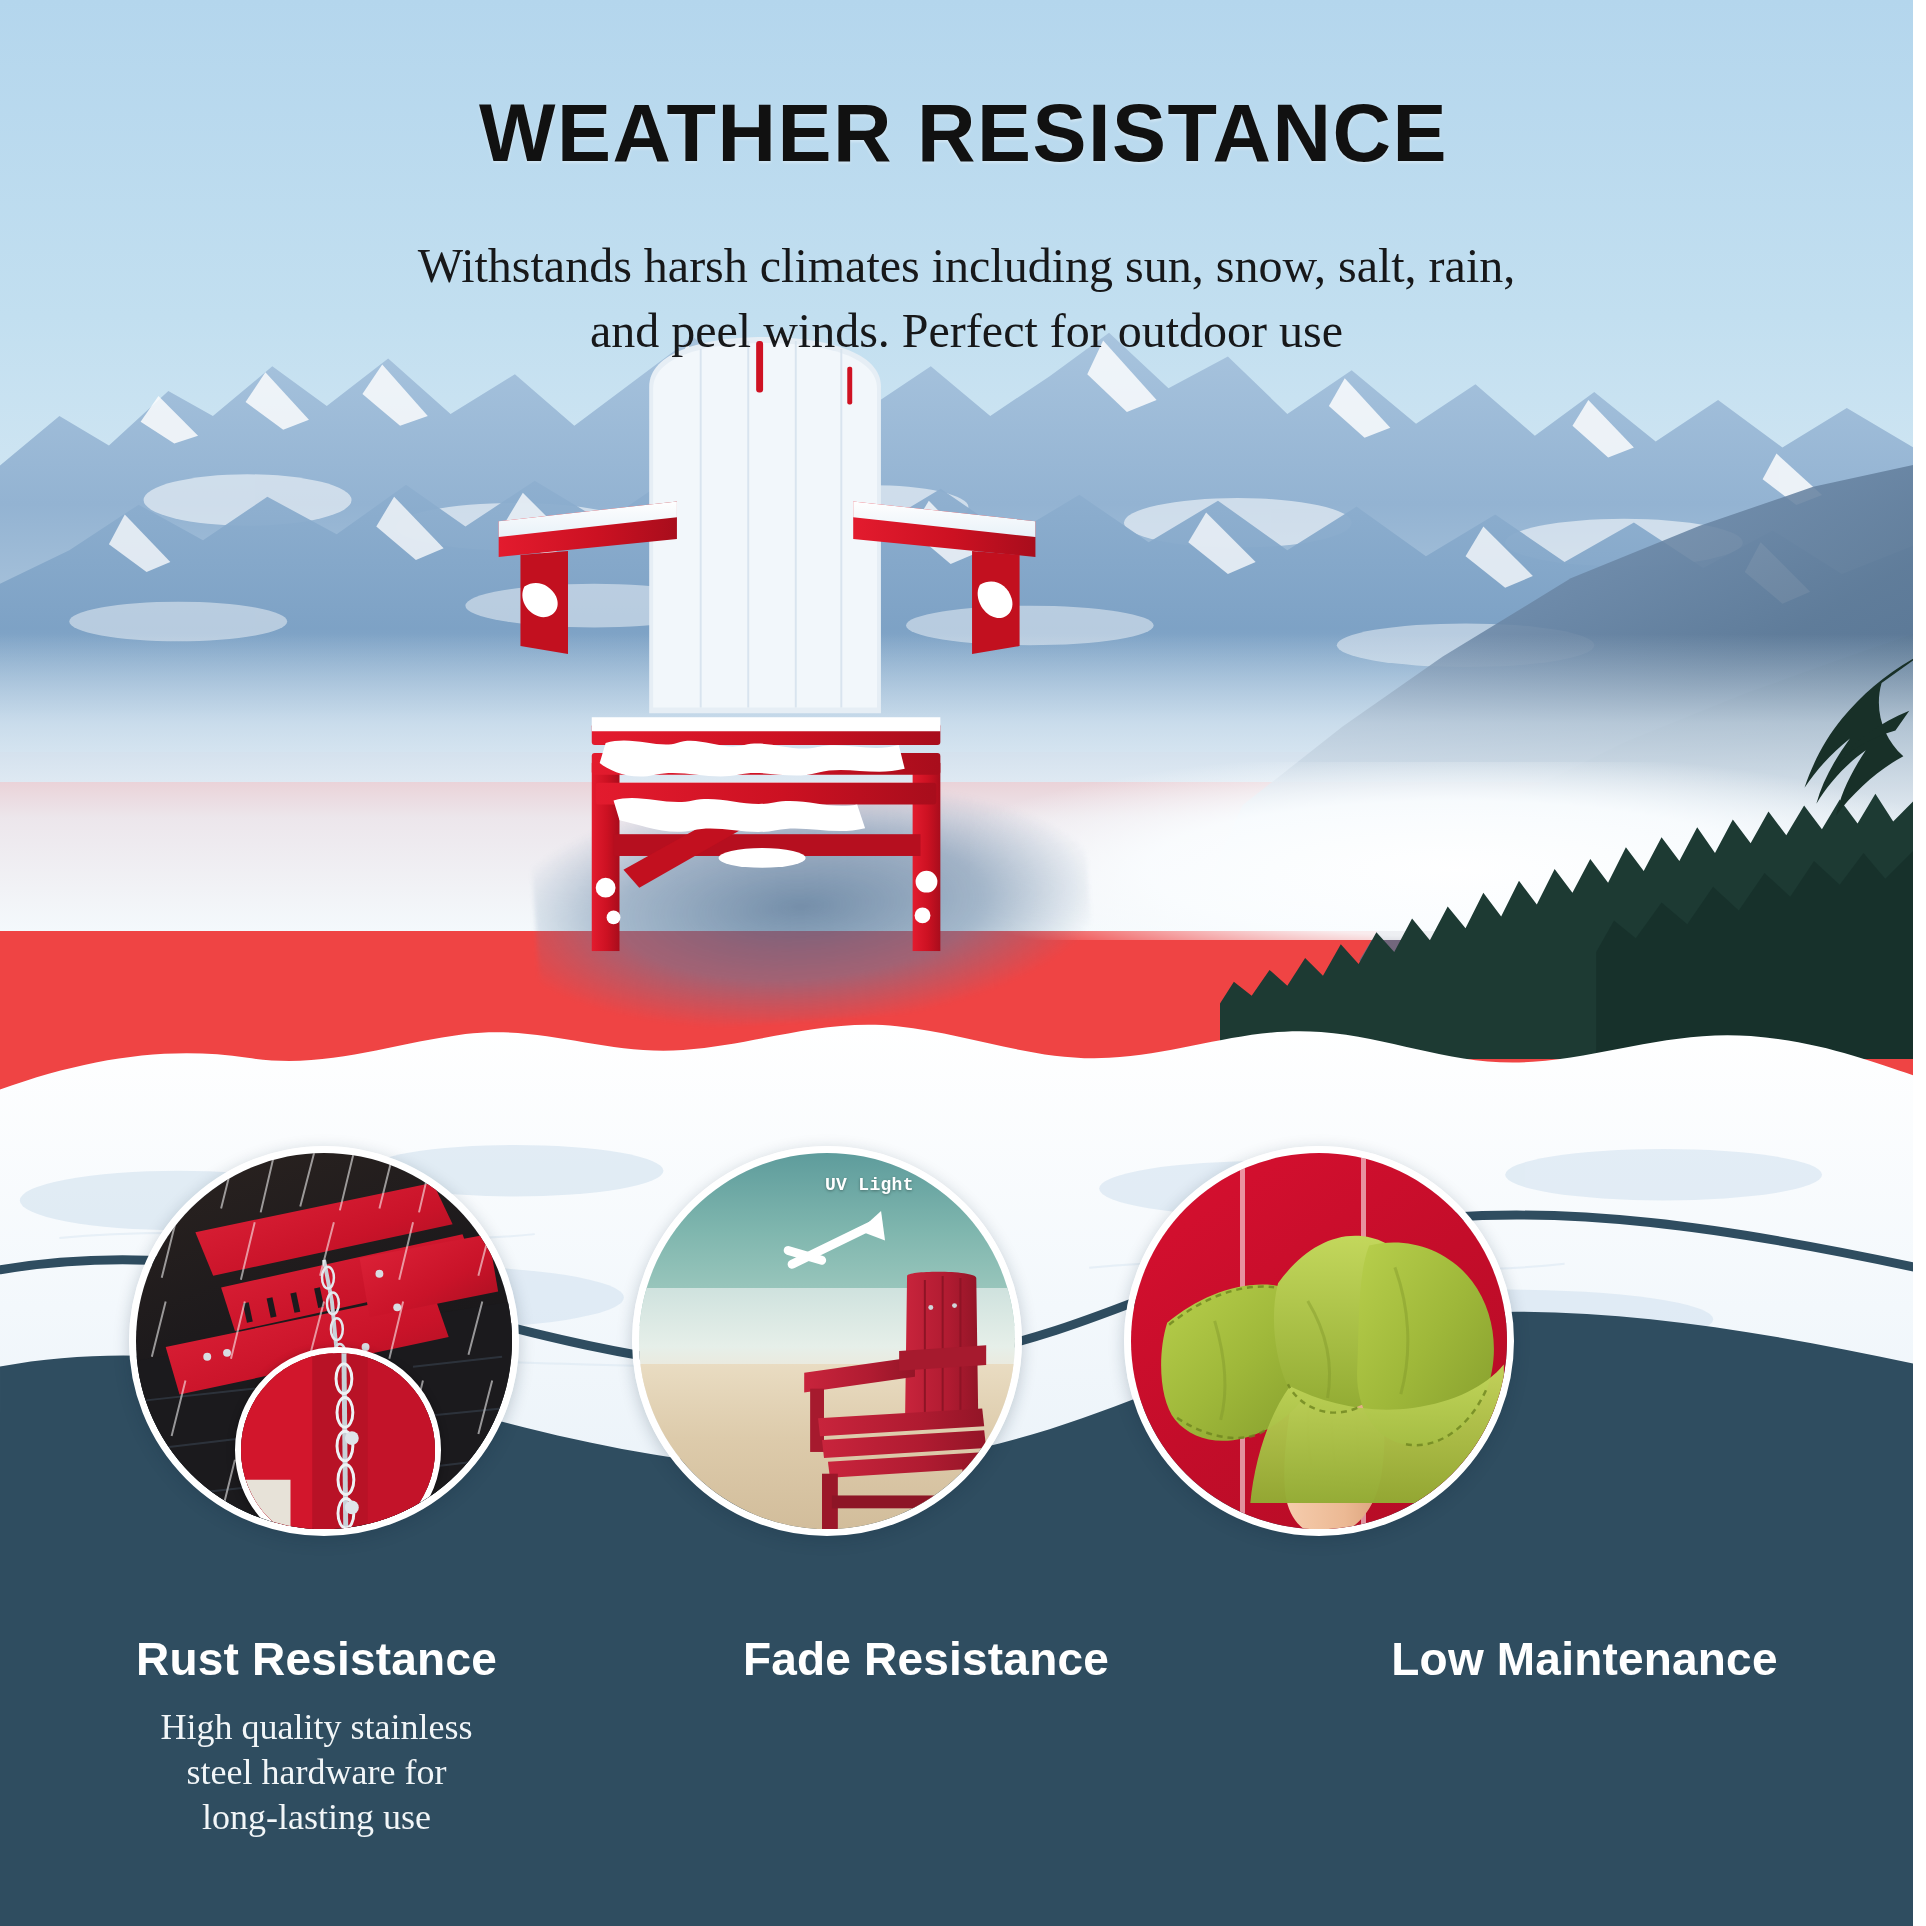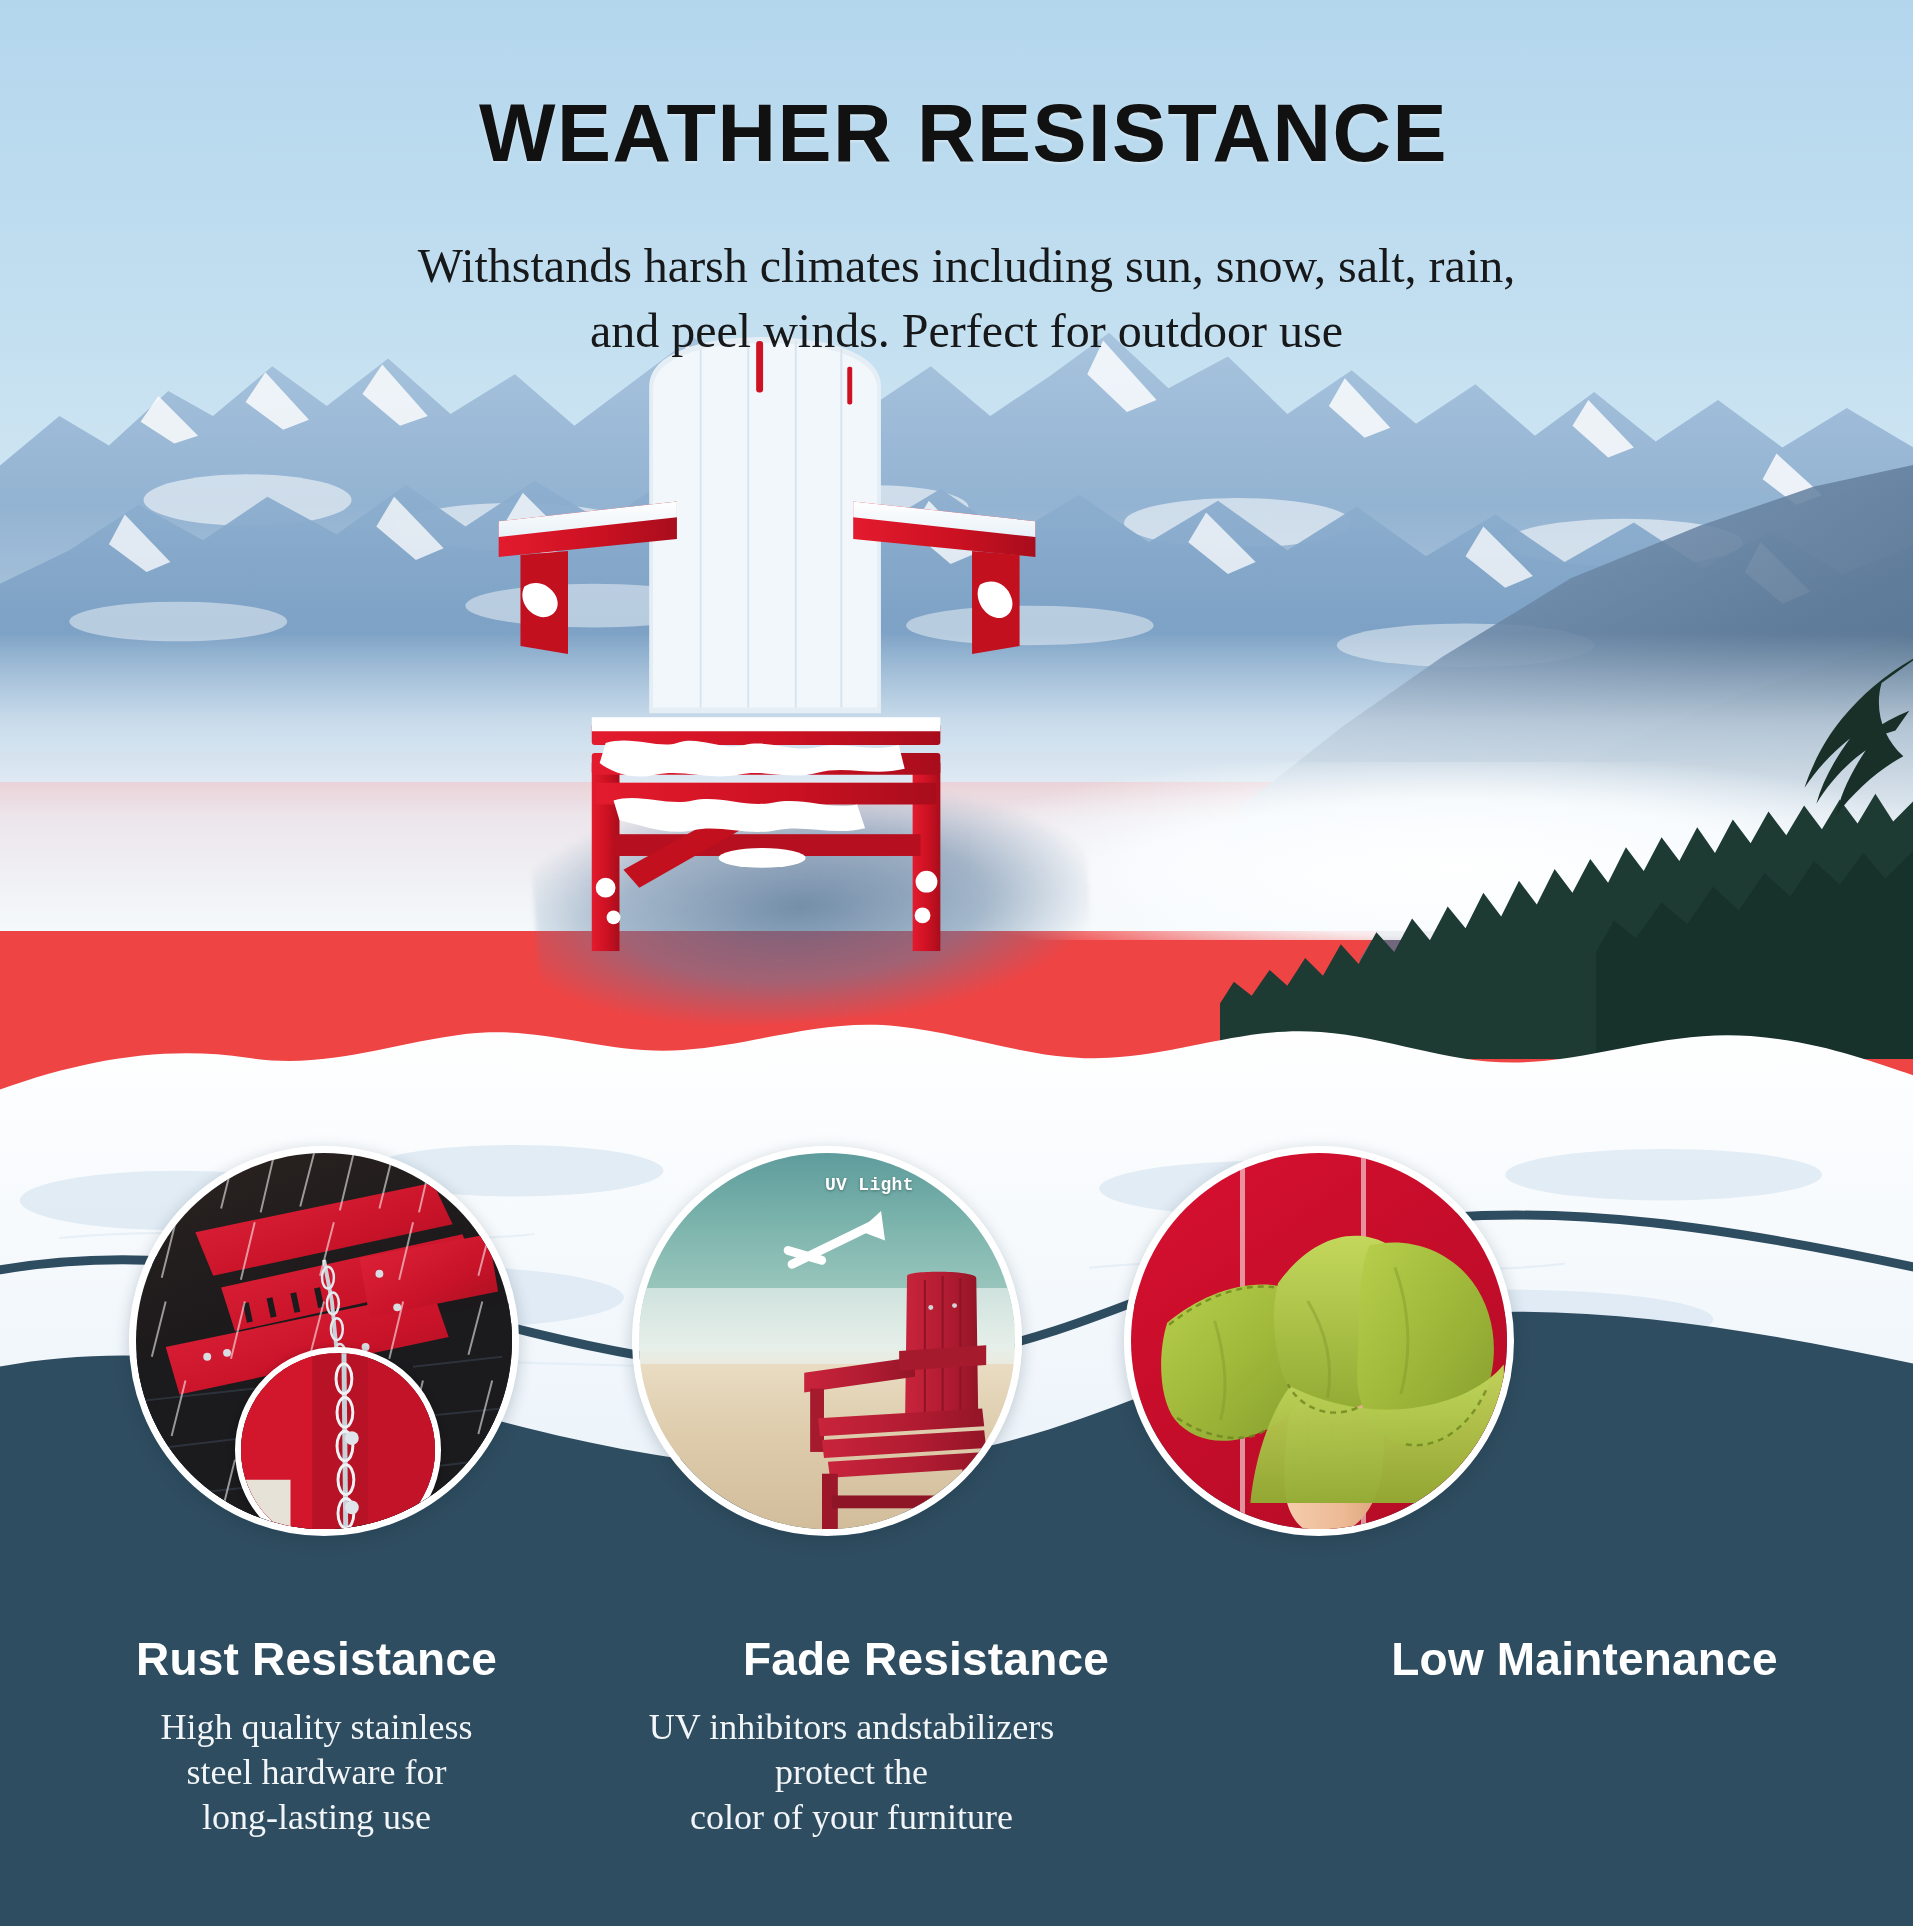--- a/index.html
+++ b/index.html
@@ -591,20 +591,17 @@
       </g>
     </svg>
   </div>
 
   <div class="fhead f1h">Rust Resistance</div>
   <div class="fbody f1b">High quality stainless
 steel hardware for
 long-lasting use</div>
 
   <div class="fhead f2h">Fade Resistance</div>
-  <div class="fbody f2b">UV inhibitors andstabilizers
-protect the
-color of your furniture</div>
 
   <div class="fhead f3h">Low Maintenance</div>
 
 </div>
 
 
 </body></html>

